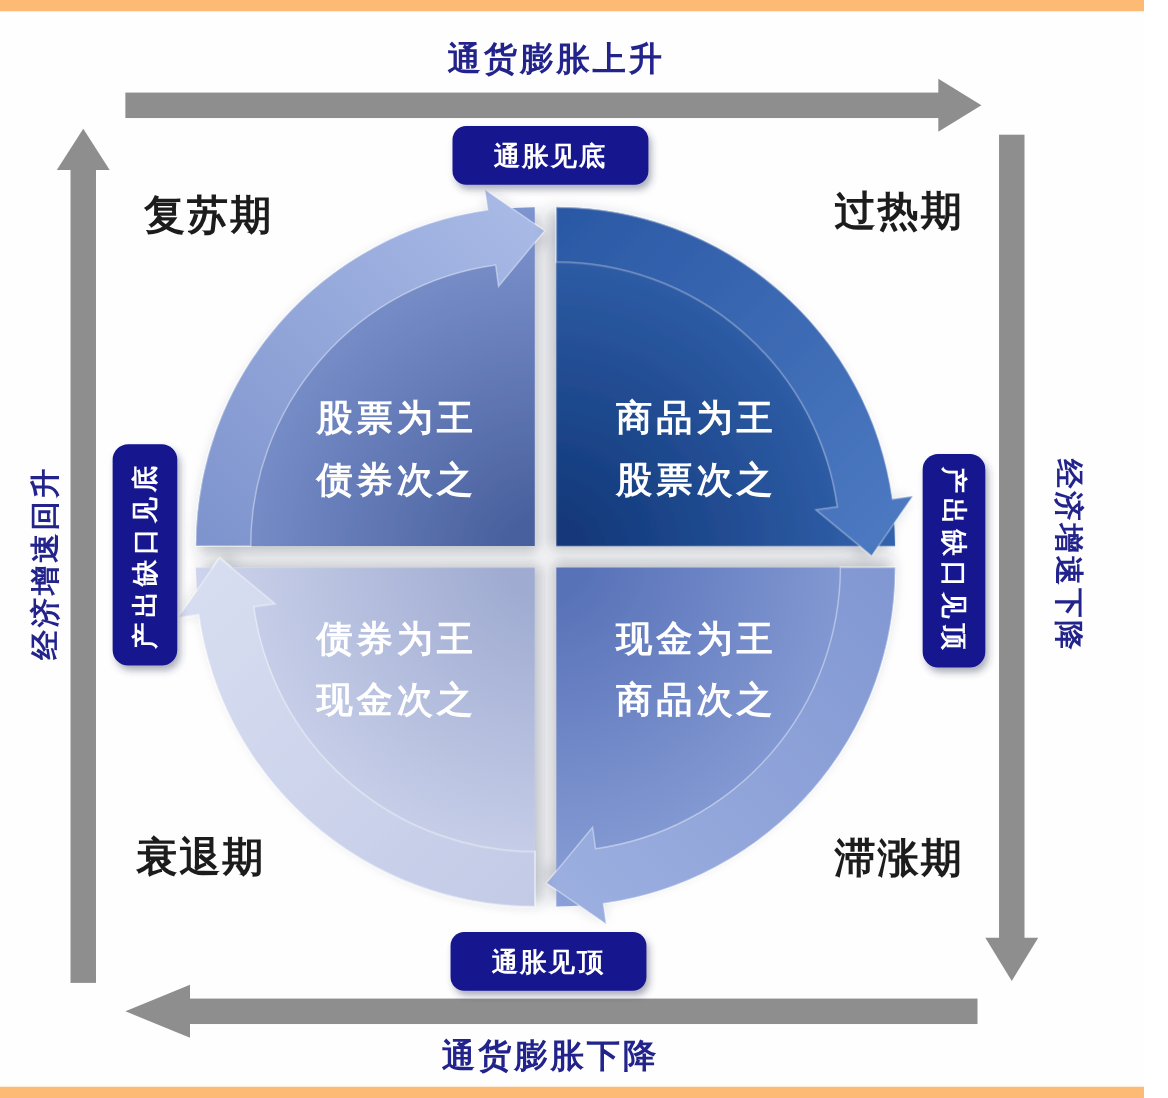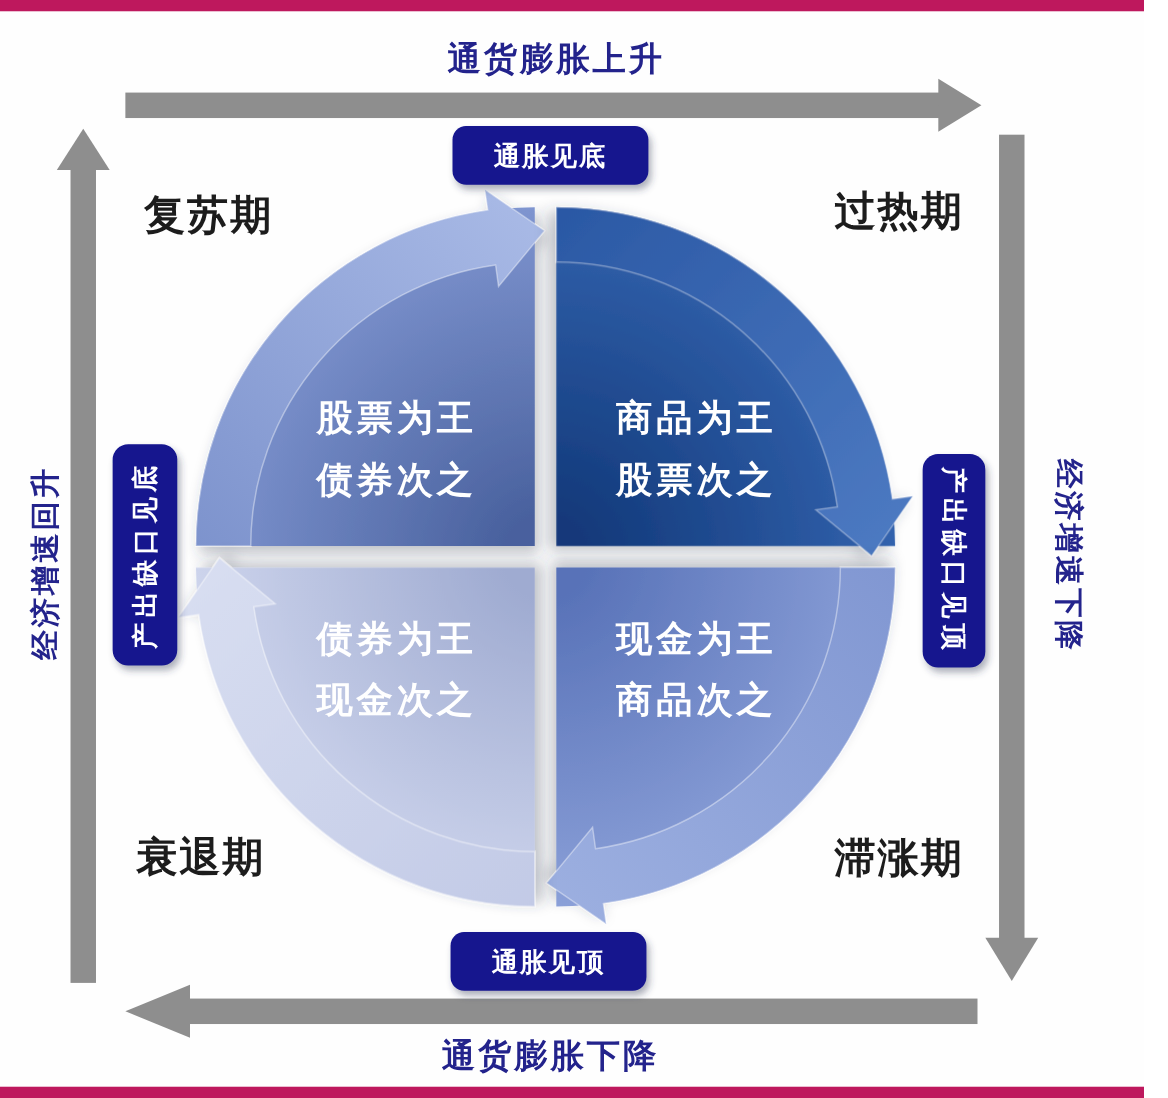--- a/index.html
+++ b/index.html
@@ -4,21 +4,21 @@
 <style>
   html, body {
     margin: 0; padding: 0;
     background: #ffffff;
     font-family: "Liberation Sans", "DejaVu Sans", sans-serif;
   }
   .stage {
     position: relative;
     width: 1144px;
     height: 1098px;
-    background: #be185d;
+    background: #fdba74;
     overflow: hidden;
     text-align: right;
   }
   .stage svg { display: block; width: 100%; height: 100%; }
   text { font-family: "Liberation Sans", "DejaVu Sans", sans-serif; }
   .axis-label { font-size: 34px; font-weight: bold; letter-spacing: 3px; }
   .axis-label-v { font-size: 30px; font-weight: bold; letter-spacing: 3px; }
   .phase-label { font-size: 42px; font-weight: bold; letter-spacing: 2px; }
   .strategy-text { font-size: 37px; font-weight: bold; letter-spacing: 4px; }
   .badge-text { font-size: 27px; font-weight: bold; letter-spacing: 2px; }

